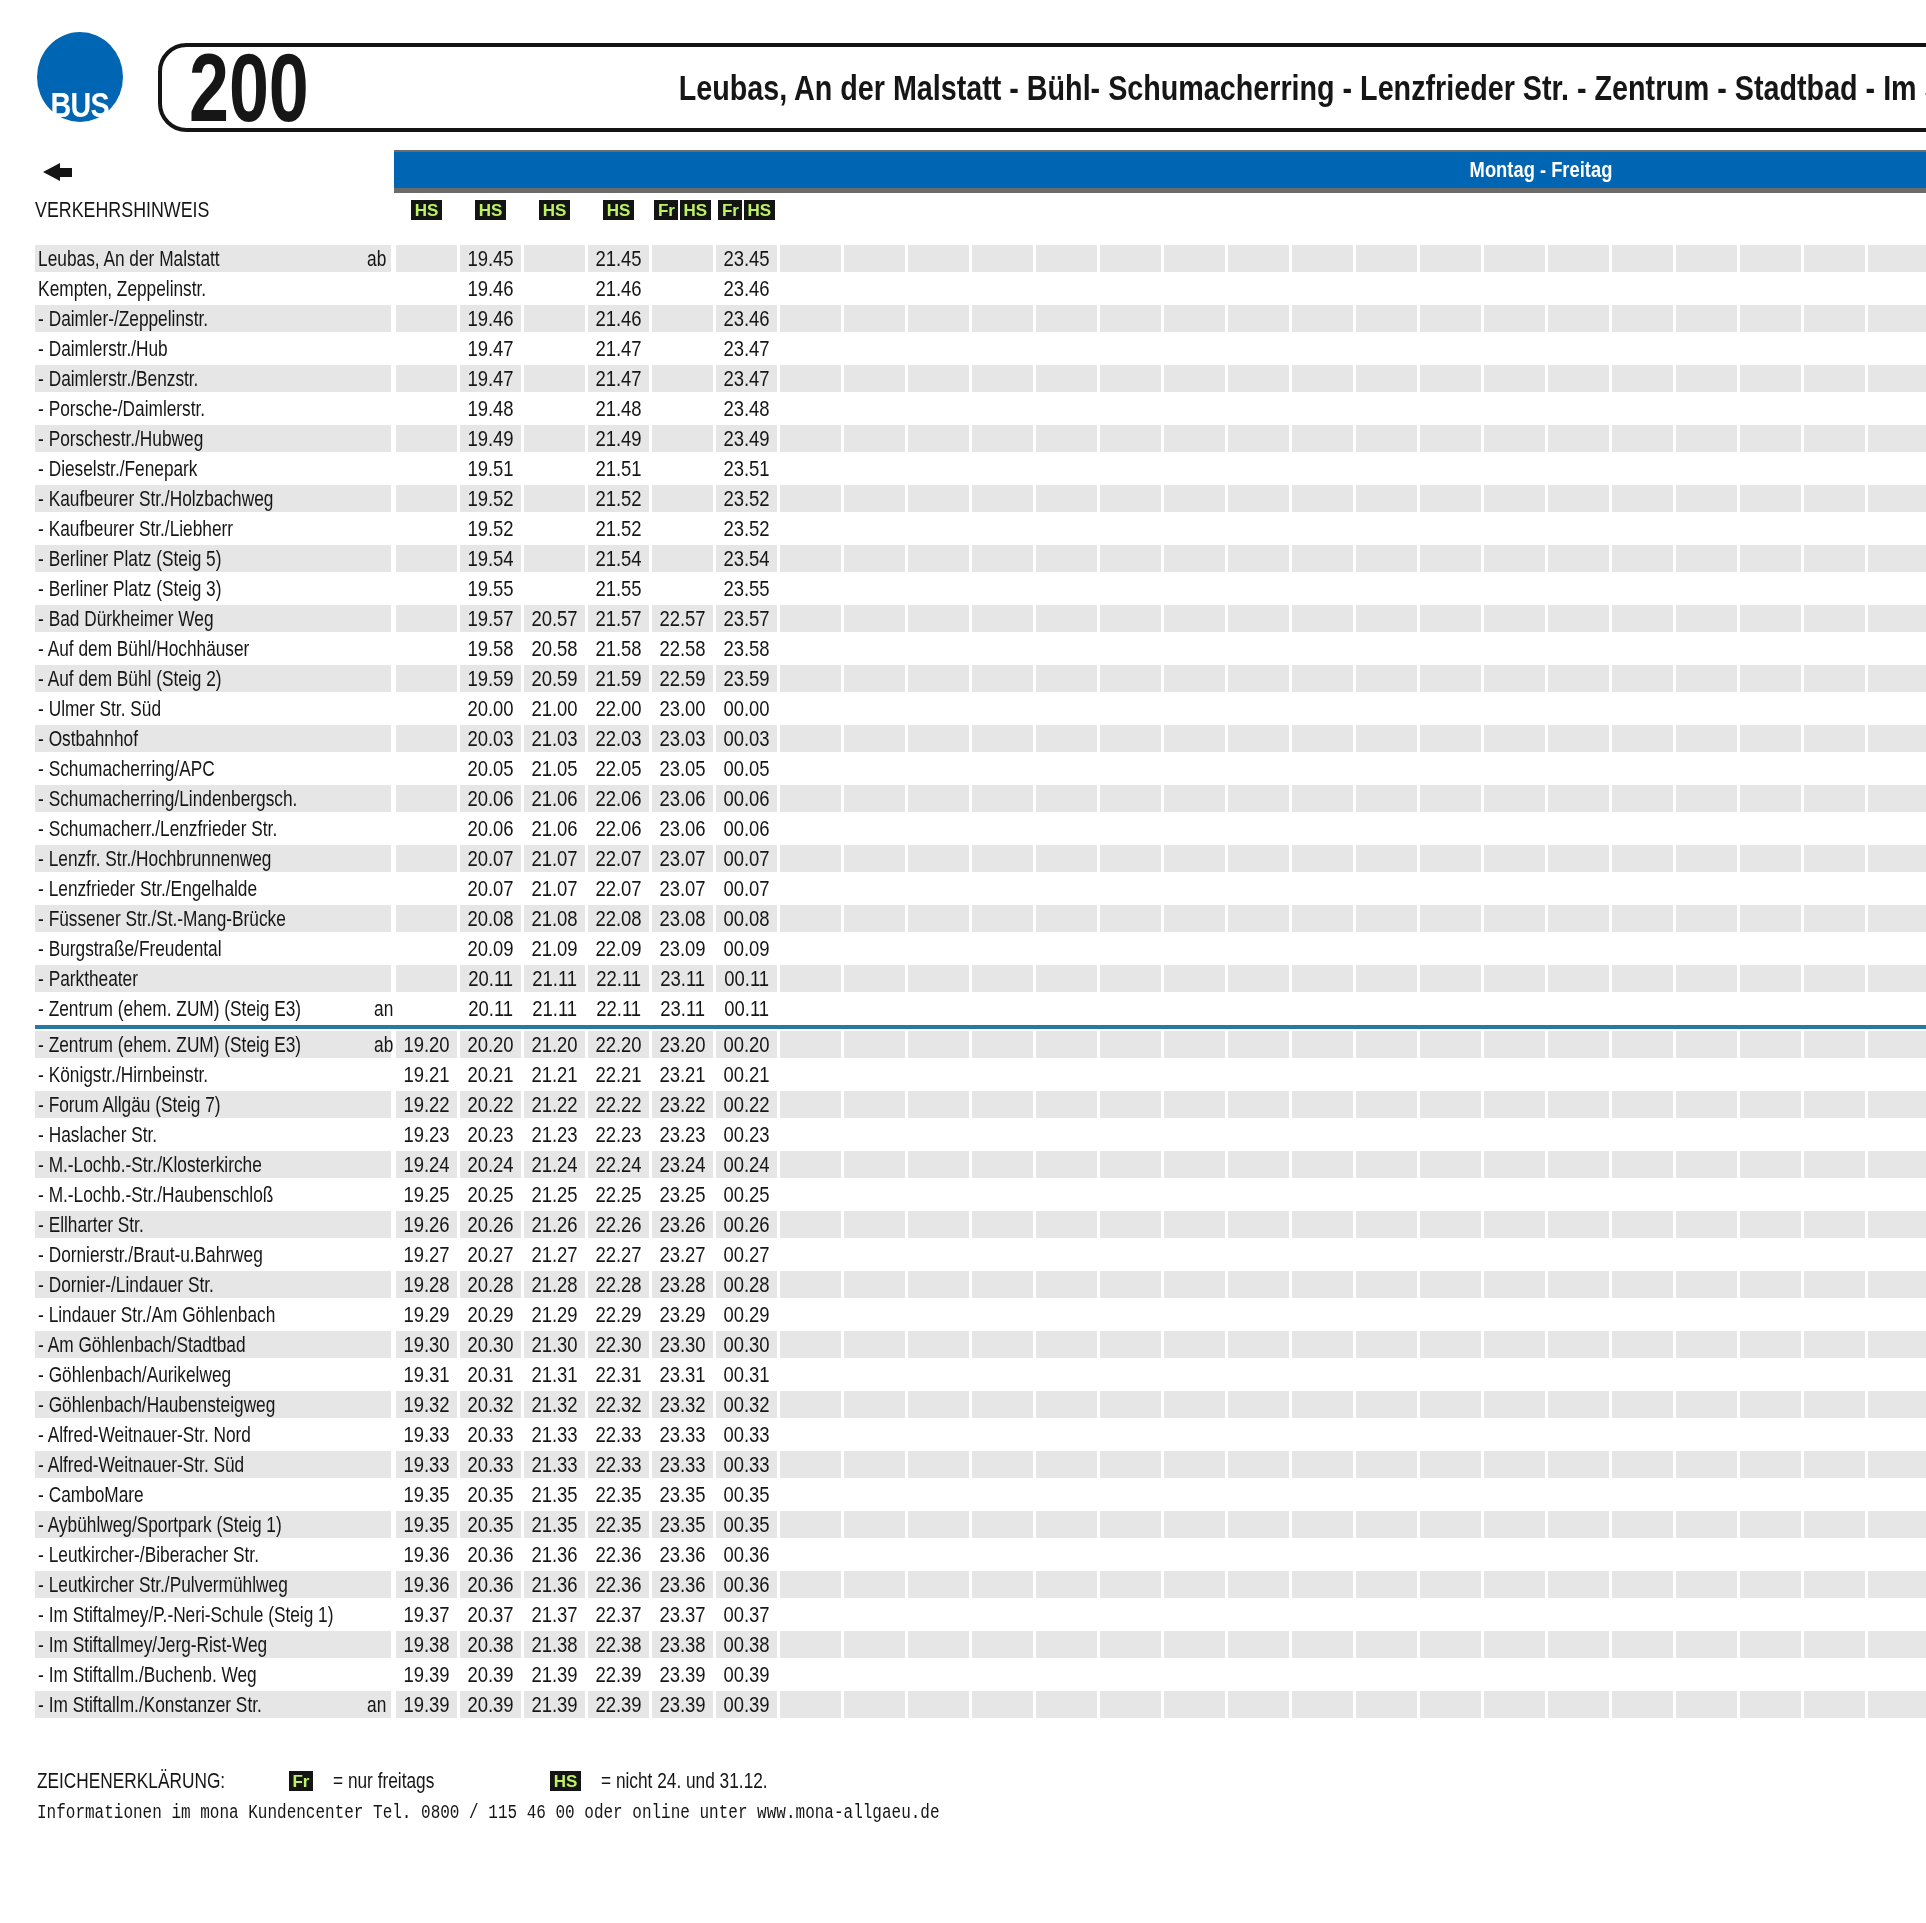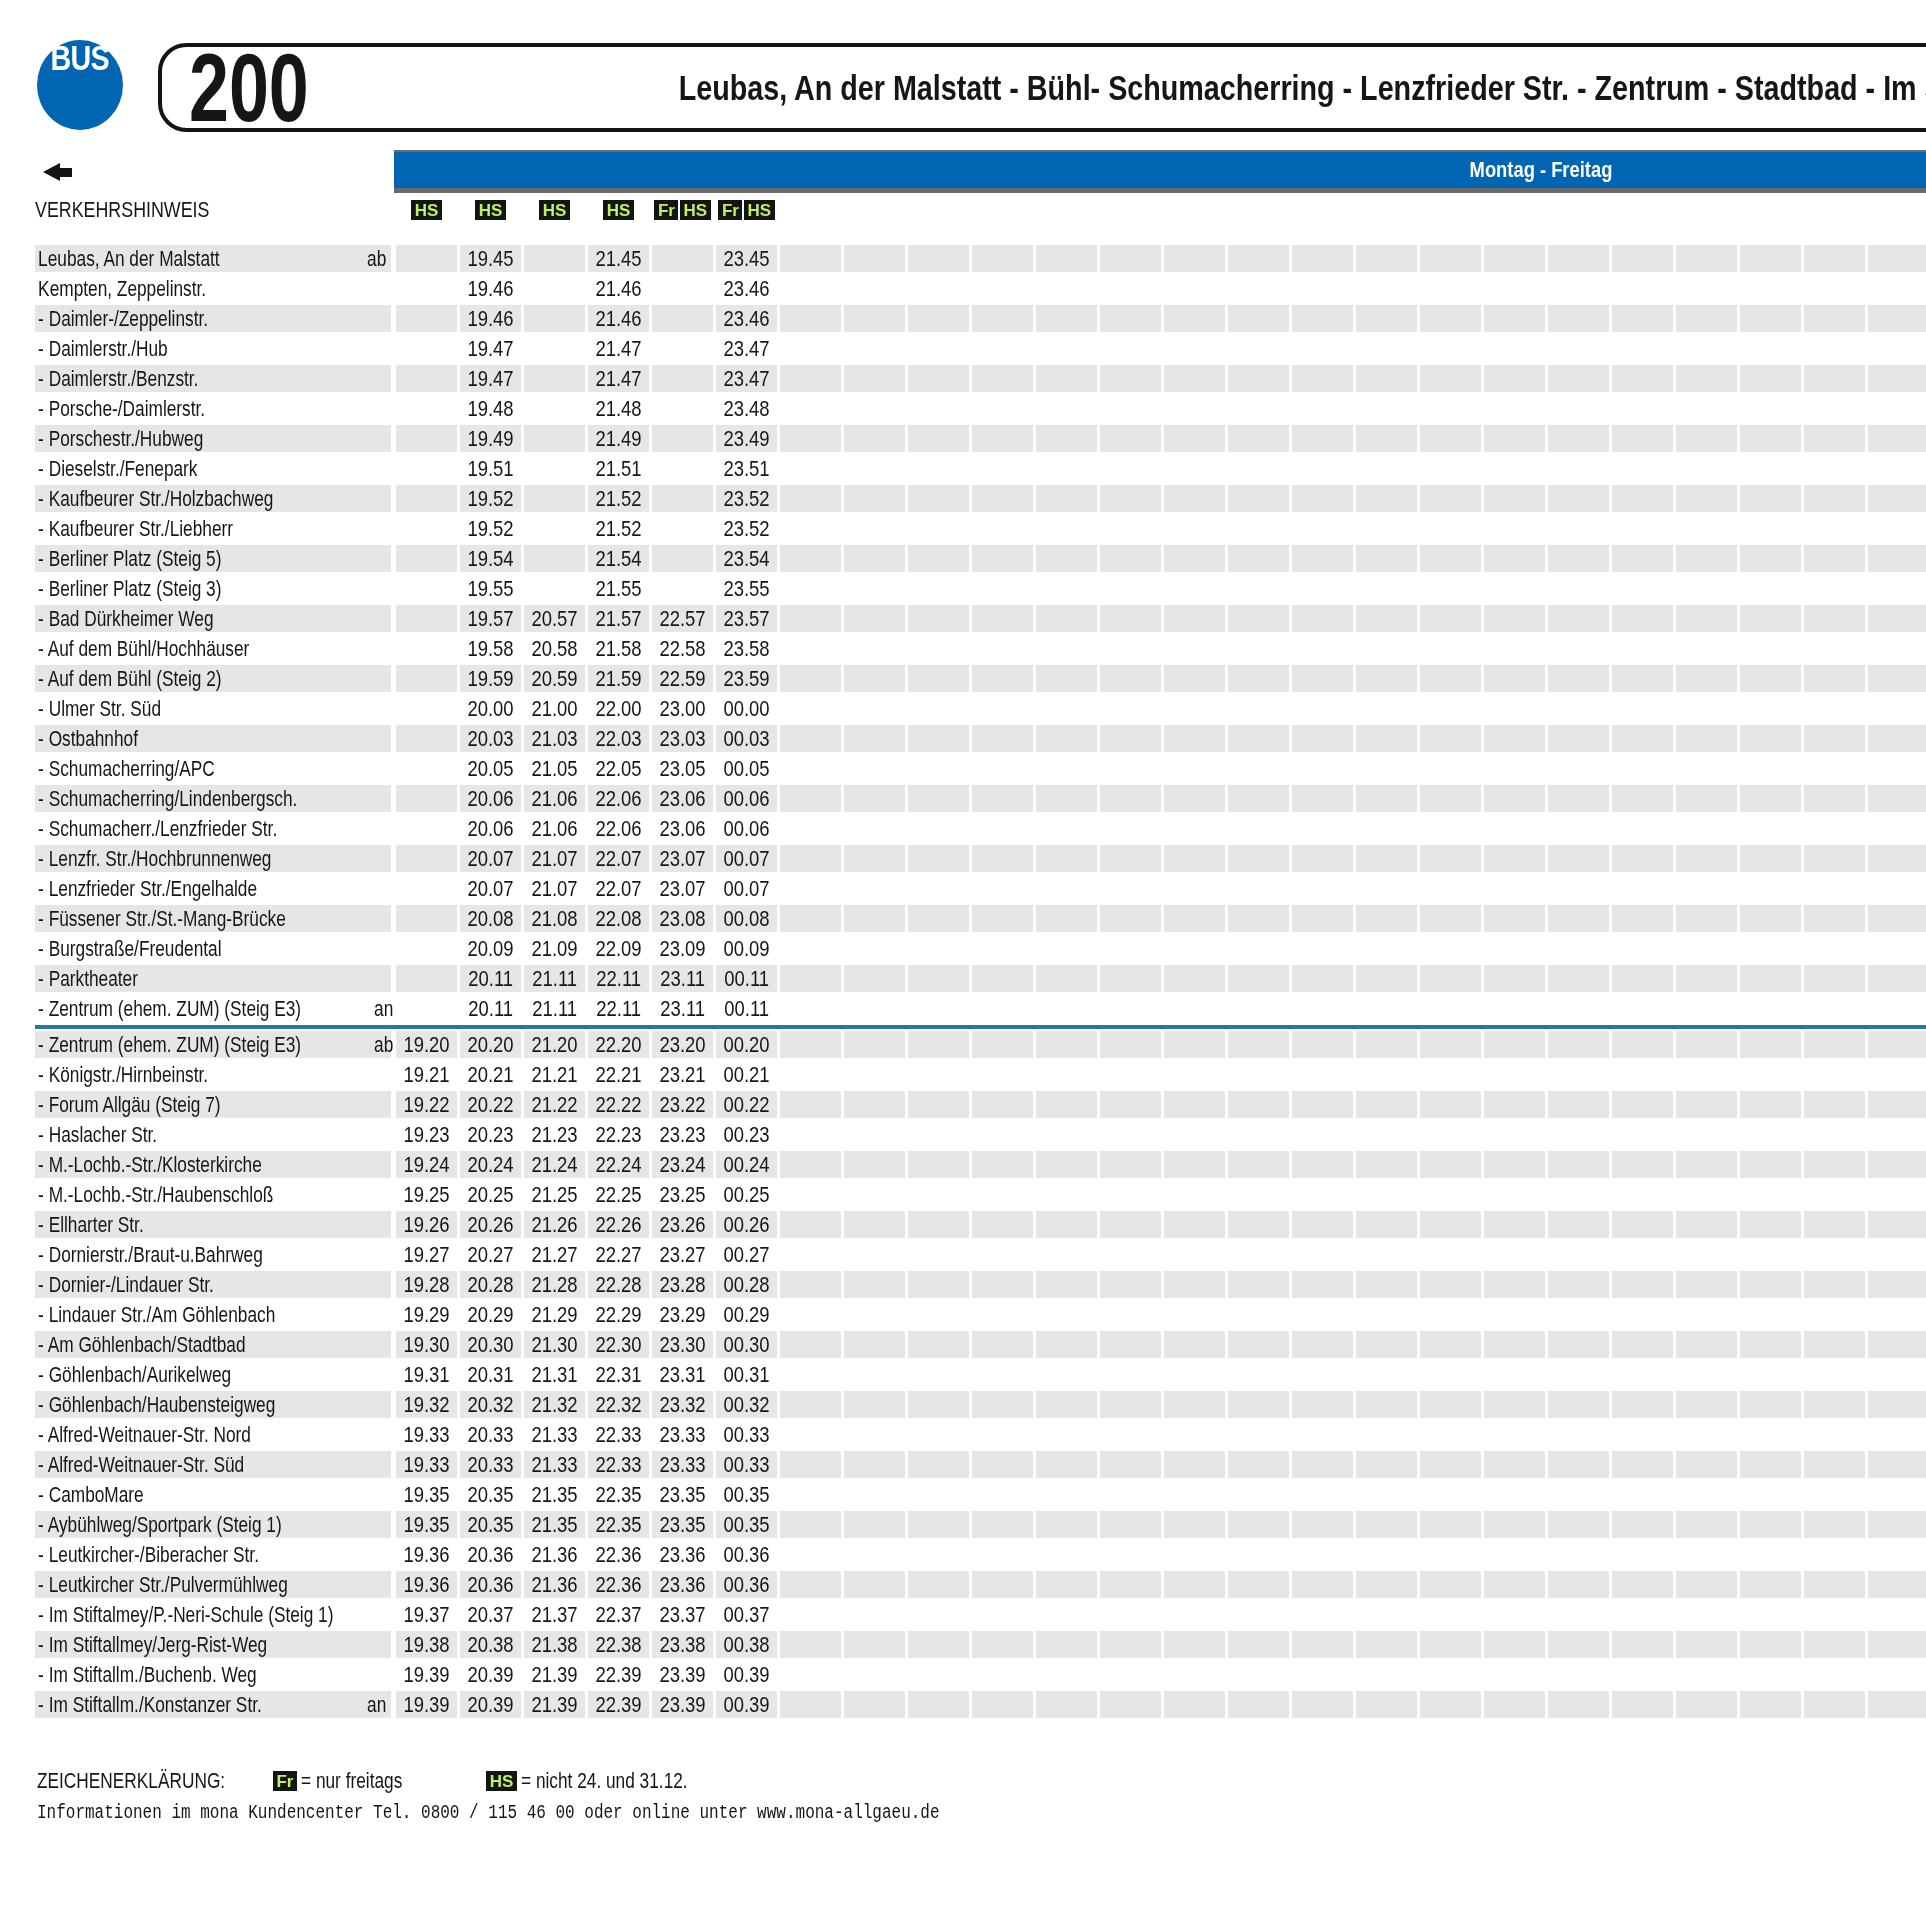--- a/index.html
+++ b/index.html
@@ -14,23 +14,23 @@
   .sheet{
     position:relative;
     width:2719px;height:1923px;
     background:#fff;
     font-family:"Liberation Sans",sans-serif;
     color:var(--ink);
     overflow:hidden;
   }
   
   .bus-badge{
-    position:absolute;left:37px;top:40px;width:86px;height:90px;
+    position:absolute;left:37px;top:32px;width:86px;height:90px;
     background:var(--brand-blue);border-radius:50%;
-    display:flex;align-items:flex-start;justify-content:center;
+    display:flex;align-items:flex-end;justify-content:center;
   }
   .bus-badge .bus-txt{
     color:#fff;font-weight:bold;font-size:35px;line-height:1;
     display:inline-block;transform:scaleX(0.82);letter-spacing:-0.8px;
   }
   .header-box{
     position:absolute;left:158px;top:43px;width:2240px;height:89px;
     border:4.2px solid #141414;border-radius:28.5px;background:#fff;
   }
   .line-number{
@@ -109,21 +109,21 @@
     font-size:22px;line-height:27px;white-space:nowrap;
     display:inline-block;transform:scaleX(0.84);
   }
   .trip-divider{
     height:4.2px;background:var(--divider-blue);
     margin-top:0;margin-bottom:1.9px;width:100%;
   }
   
   .legend{
     position:absolute;left:37px;top:1769px;height:24px;
-    display:flex;align-items:center;font-size:21.6px;white-space:nowrap;
+    display:flex;align-items:center;font-size:21.6px;white-space:nowrap;gap:16px;
   }
   .legend .cond{display:inline-block;transform:scaleX(0.80);transform-origin:0 50%;}
   .legend .tag-box{margin:0 3.9px 0 0.8px;}
   .legend .gap{display:inline-block;width:58px;}
   .footer-info{
     position:absolute;left:37px;top:1801px;font-size:20px;line-height:23px;font-family:Liberation Mono, monospace;
   }
   .footer-info .cond{display:inline-block;transform:scaleX(0.80);transform-origin:0 50%;white-space:nowrap;}
 </style>
 </head>

